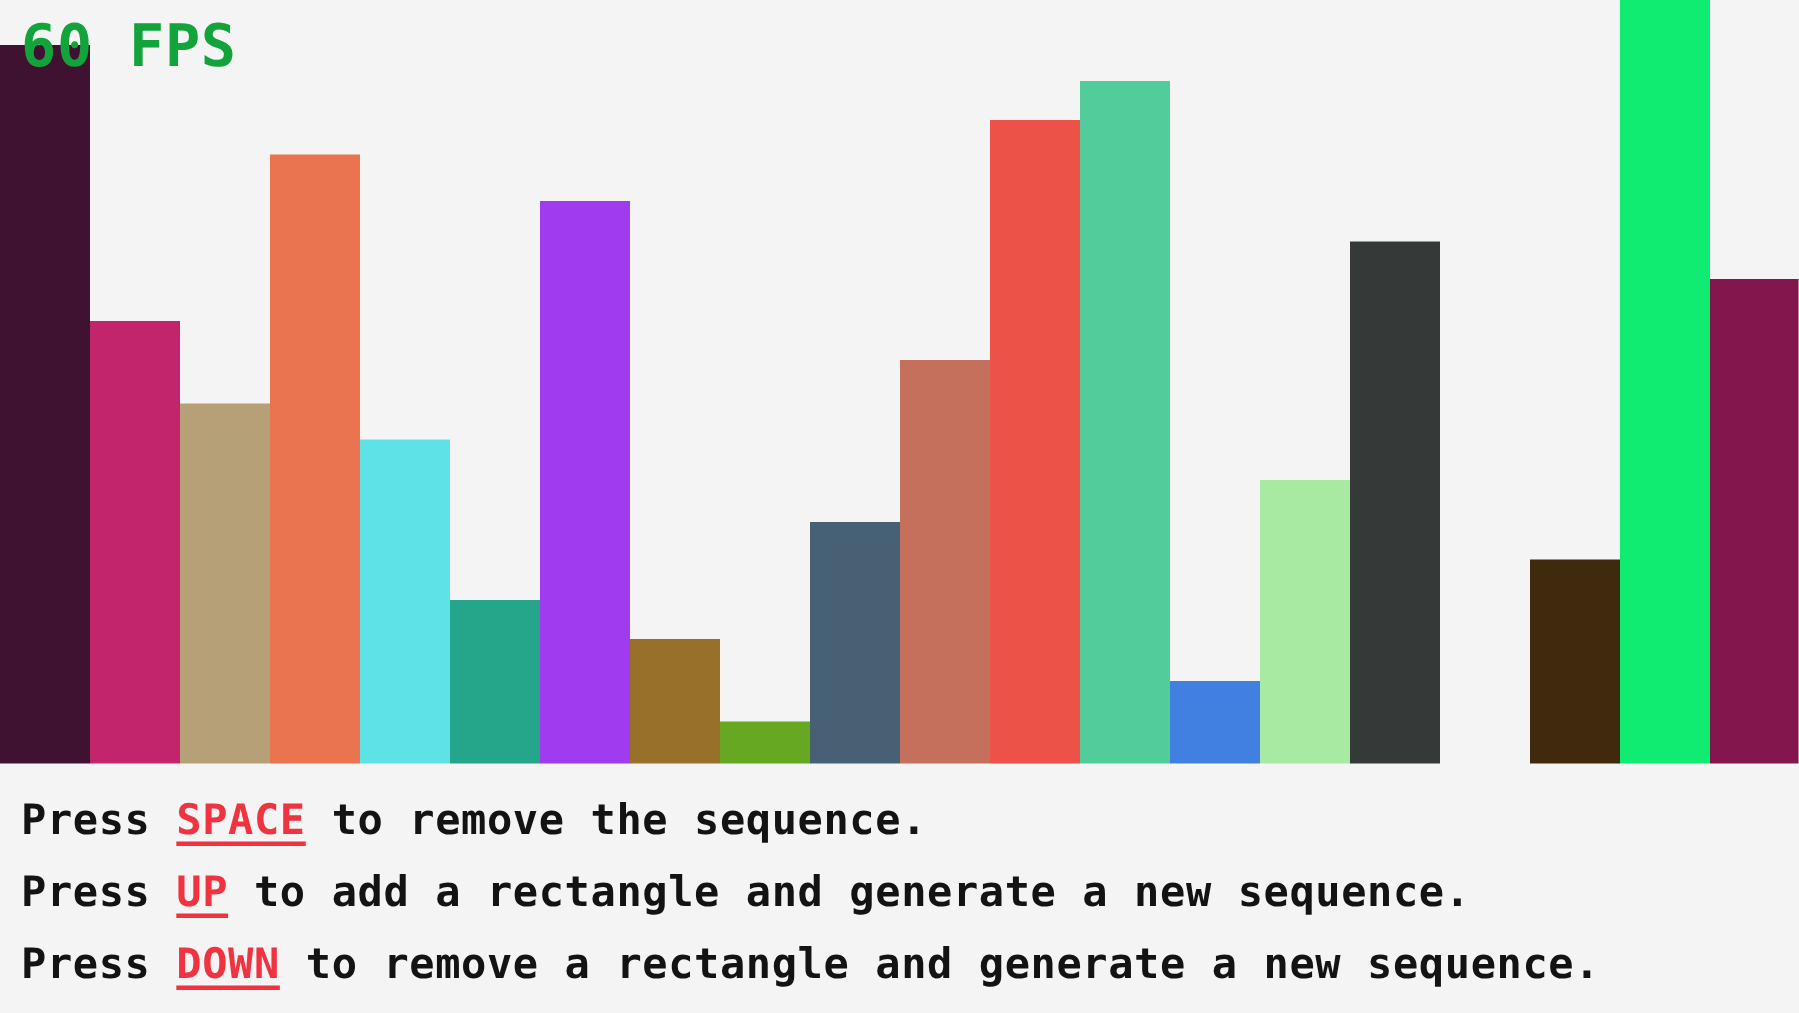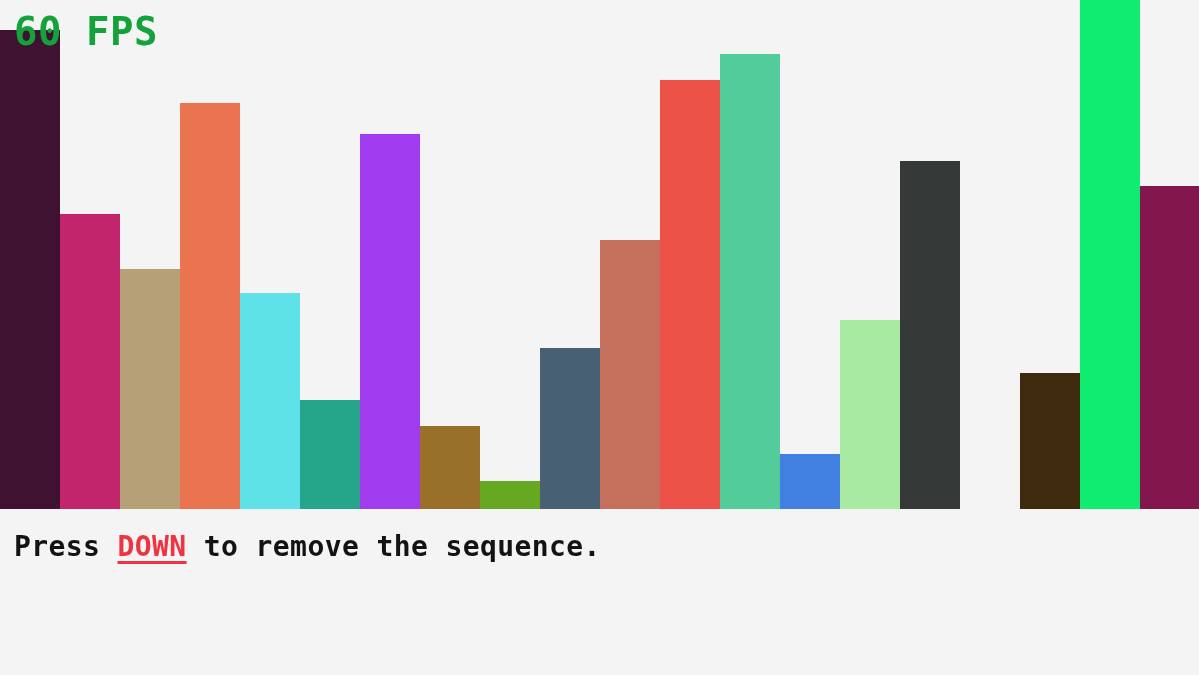--- a/index.html
+++ b/index.html
@@ -104,16 +104,18 @@
       <div class="bar" style="left: 900px; width: 60px; height: 348px; background: rgb(53, 58, 56);"></div>
       <div class="bar" style="left: 1020px; width: 60px; height: 136px; background: rgb(63, 42, 13);"></div>
       <div class="bar" style="left: 1080px; width: 60px; height: 540px; background: rgb(16, 235, 114);"></div>
       <div class="bar" style="left: 1140px; width: 60px; height: 323px; background: rgb(130, 22, 77);"></div>
     </div>
 
   <div class="hud" id="fps-label" style="color: rgb(18, 163, 59);">60 FPS</div>
 
 
   <div id="instructions">
-      <div class="instruction-line"><span>Press </span><span class="key" style="color: rgb(239, 51, 64); text-decoration-color: rgb(239, 51, 64);">DOWN</span><span> to remove the sequence.</span></div>
+      <div class="instruction-line"><span>Press </span><span class="key" style="color: rgb(239, 51, 64); text-decoration-color: rgb(239, 51, 64);">SPACE</span><span> to remove the sequence.</span></div>
+      <div class="instruction-line"><span>Press </span><span class="key" style="color: rgb(239, 51, 64); text-decoration-color: rgb(239, 51, 64);">UP</span><span> to add a rectangle and generate a new sequence.</span></div>
+      <div class="instruction-line"><span>Press </span><span class="key" style="color: rgb(239, 51, 64); text-decoration-color: rgb(239, 51, 64);">DOWN</span><span> to remove a rectangle and generate a new sequence.</span></div>
     </div>
 
 </div>
 
 </body></html>

